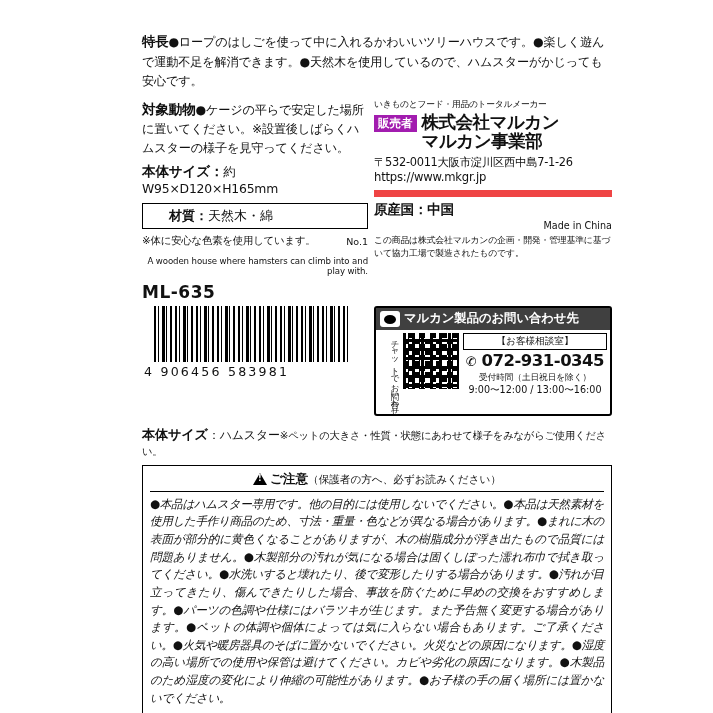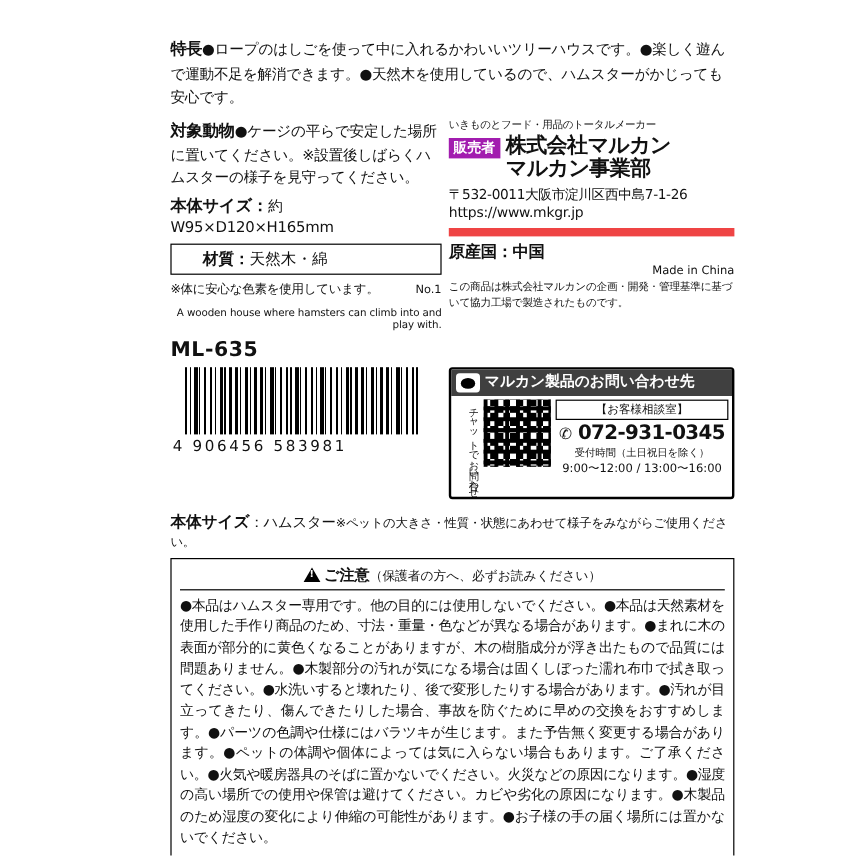--- a/index.html
+++ b/index.html
@@ -237,20 +237,21 @@
     position: absolute; left: -2px; top: 2px;
     color: #fff; font-size: 8px; font-weight: bold;
     line-height: 1;
   }
   .caution-title .sub { font-size: 10.6px; font-weight: normal; }
   .caution-body {
     font-size: 11.6px;
     line-height: 1.52;
     letter-spacing: -0.35px;
     text-align: justify;
+    font-style: italic;
   }
 </style>
 </head>
 <body>
 
 <div class="page">
 
   <div class="feature">
     <span class="hd">特長</span><span>●ロープのはしごを使って中に入れるかわいいツリーハウスです。●楽しく遊んで運動不足を解消できます。●天然木を使用しているので、ハムスターがかじっても安心です。</span>
   </div>

